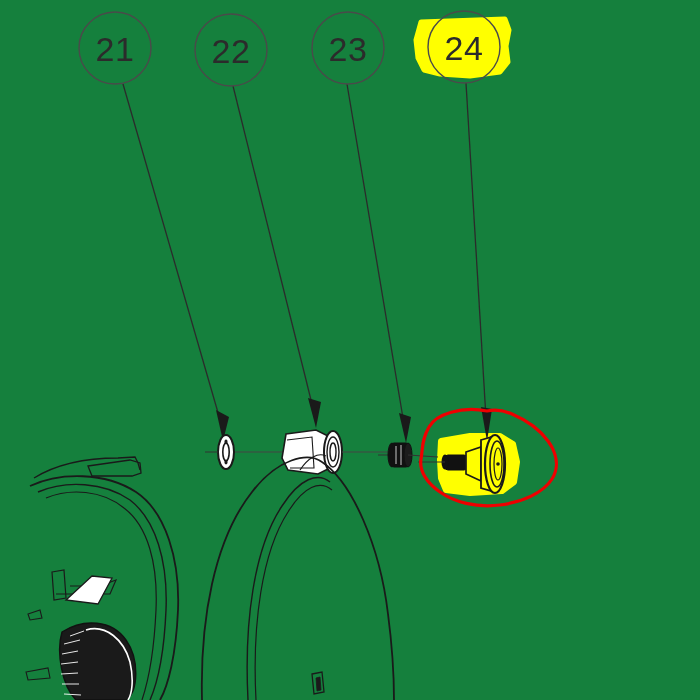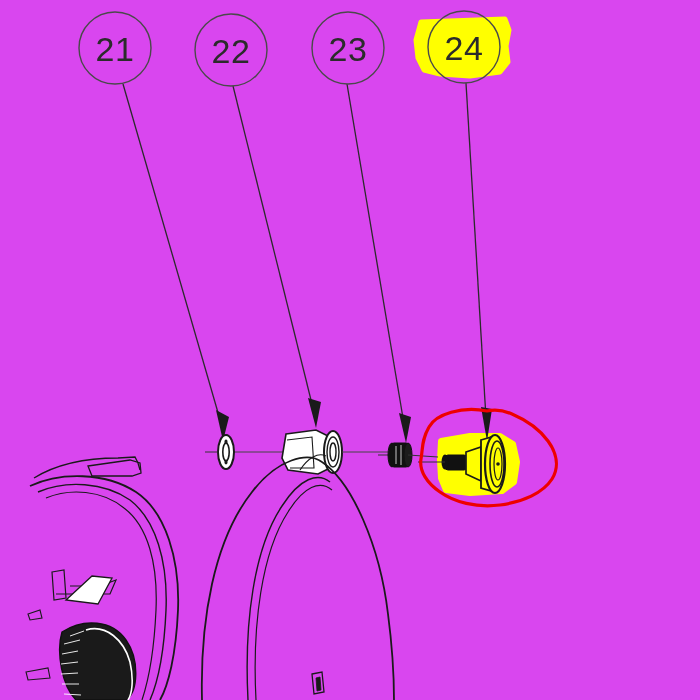--- a/index.html
+++ b/index.html
@@ -8,21 +8,21 @@
     padding: 0;
     background: #ffffff;
   }
   body {
     font-family: "Liberation Sans", sans-serif;
   }
   #diagram-root {
     position: relative;
     width: 700px;
     height: 700px;
-    background: #d946ef;
+    background: #15803d;
     overflow: hidden;
   }
   #parts-svg {
     position: absolute;
     top: 0;
     left: 0;
     width: 700px;
     height: 700px;
     display: block;
   }

